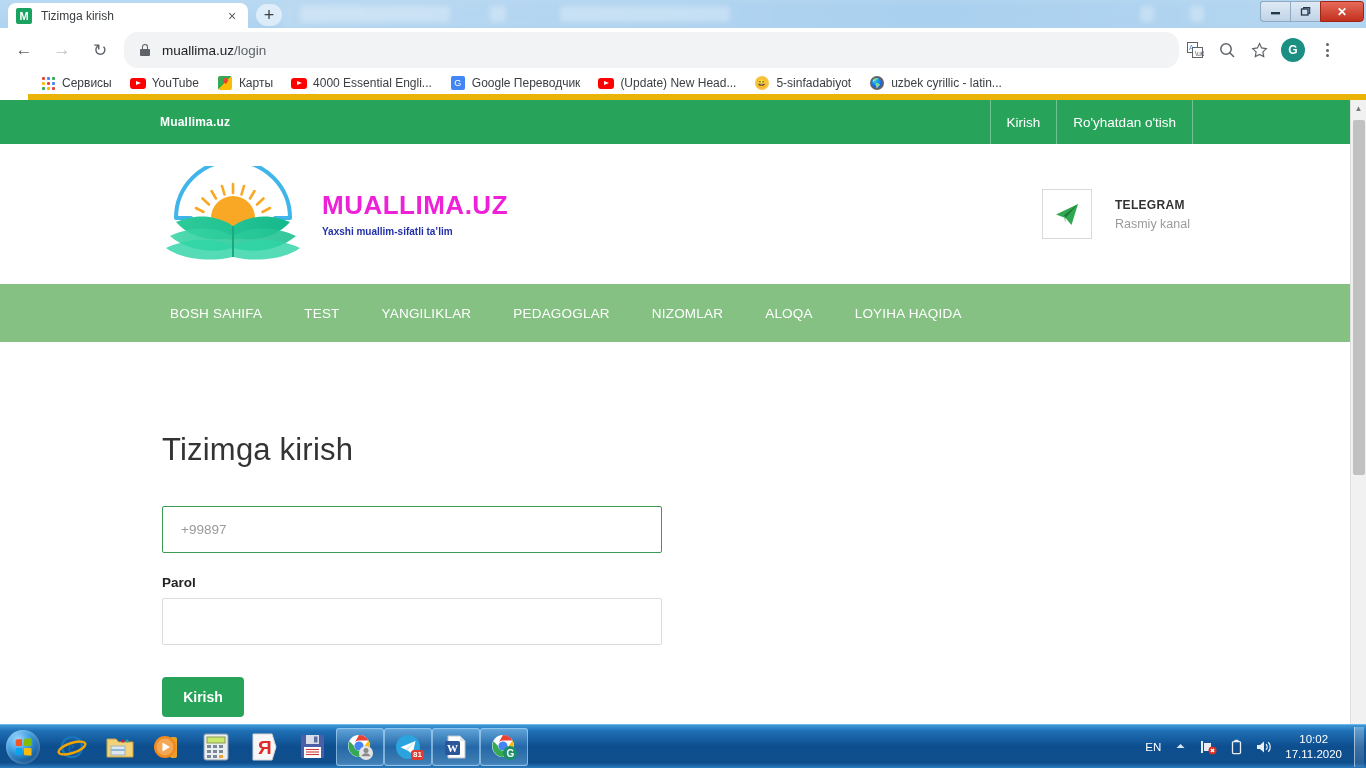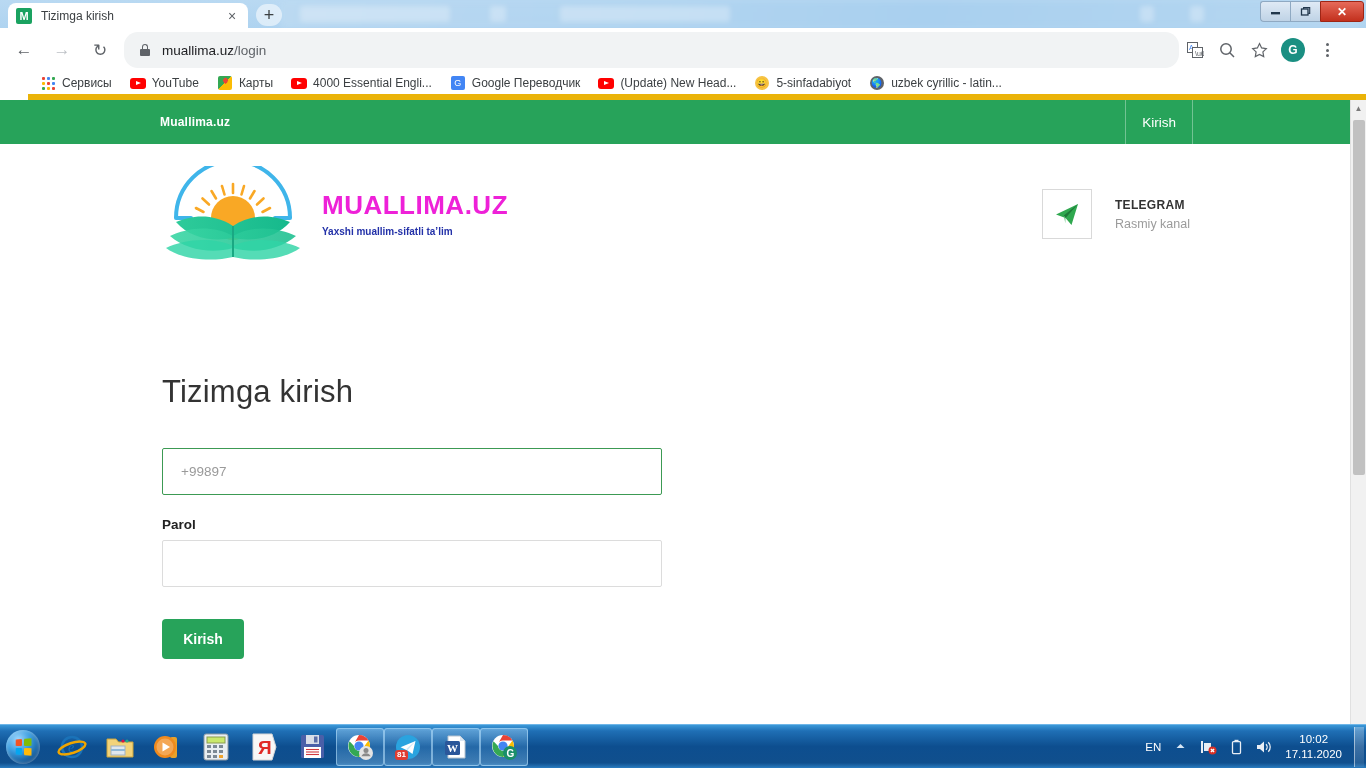--- a/index.html
+++ b/index.html
@@ -327,21 +327,21 @@
     display: flex; align-items: center; justify-content: center;
     position: relative;
     flex: 0 0 auto;
   }
   .tb-item.running {
     background: linear-gradient(180deg, rgba(180,225,255,.42) 0%, rgba(90,165,225,.30) 50%, rgba(150,210,250,.38) 100%);
     border: 1px solid rgba(190,230,255,.55);
     border-radius: 3px;
   }
   .badge {
-    position: absolute; bottom: 5px; right: 23px;
+    position: absolute; bottom: 5px; right: 7px;
     background: #e03c31; color: #fff;
     font-size: 8px; font-weight: bold;
     border-radius: 3px; padding: 0 2px;
     line-height: 10px;
   }
   .tray {
     margin-left: auto;
     display: flex; align-items: center;
     color: #fff; font-size: 11.5px;
     padding-right: 2px;
@@ -491,20 +491,21 @@
   </div>
 </div>
 
 <div class="viewport">
  <div class="page">
 
   <div class="site-topbar">
     <div class="brand">Muallima.uz</div>
     <div class="topnav">
       <a>Kirish</a>
+      <a>Ro'yhatdan o'tish</a>
       <div class="topnav-spacer"></div>
     </div>
   </div>
 
   <div class="logoband">
     <div class="logo">
       <span class="logo-mark">
         <svg viewBox="0 0 146 96" width="146" height="96">
           <defs>
             <linearGradient id="wav1" x1="0" y1="0" x2="1" y2="0">
@@ -552,20 +553,29 @@
           <path d="M12.5 18 L12.3 23.3 L10.8 15.6 Z" fill="#5fc07a"></path>
         </svg>
       </span>
       <span class="tg-texts">
         <span class="tg-title" style="display:block">TELEGRAM</span>
         <span class="tg-sub" style="display:block">Rasmiy kanal</span>
       </span>
     </div>
   </div>
 
+  <div class="menuband">
+    <a>BOSH SAHIFA</a>
+    <a>TEST</a>
+    <a>YANGILIKLAR</a>
+    <a>PEDAGOGLAR</a>
+    <a>NIZOMLAR</a>
+    <a>ALOQA</a>
+    <a>LOYIHA HAQIDA</a>
+  </div>
 
   <div class="content">
     <h1 class="page-title">Tizimga kirish</h1>
     <div class="form">
       <input class="field-input focused" type="text" placeholder="+99897" style="">
       <div class="field-gap"></div>
       <div class="field-label plain">Parol</div>
       <input class="field-input" type="password" style="">
       <button class="submit-btn">Kirish</button>
     </div>

